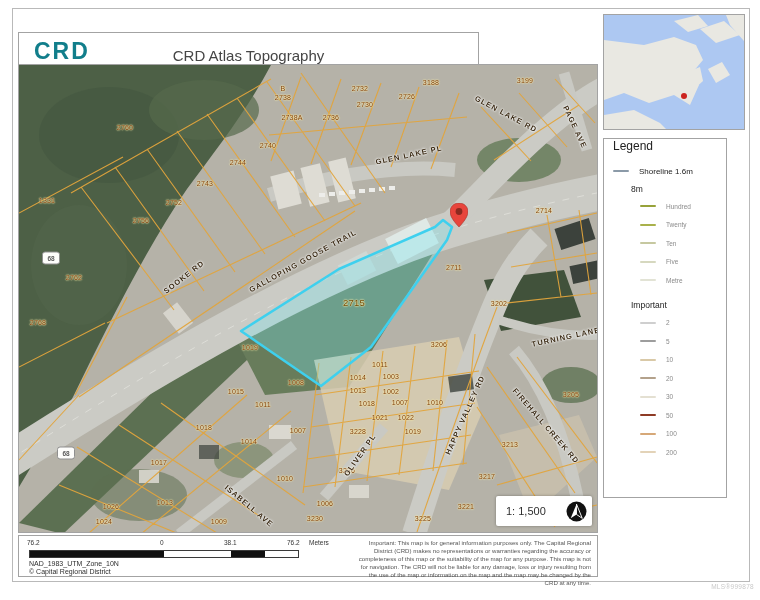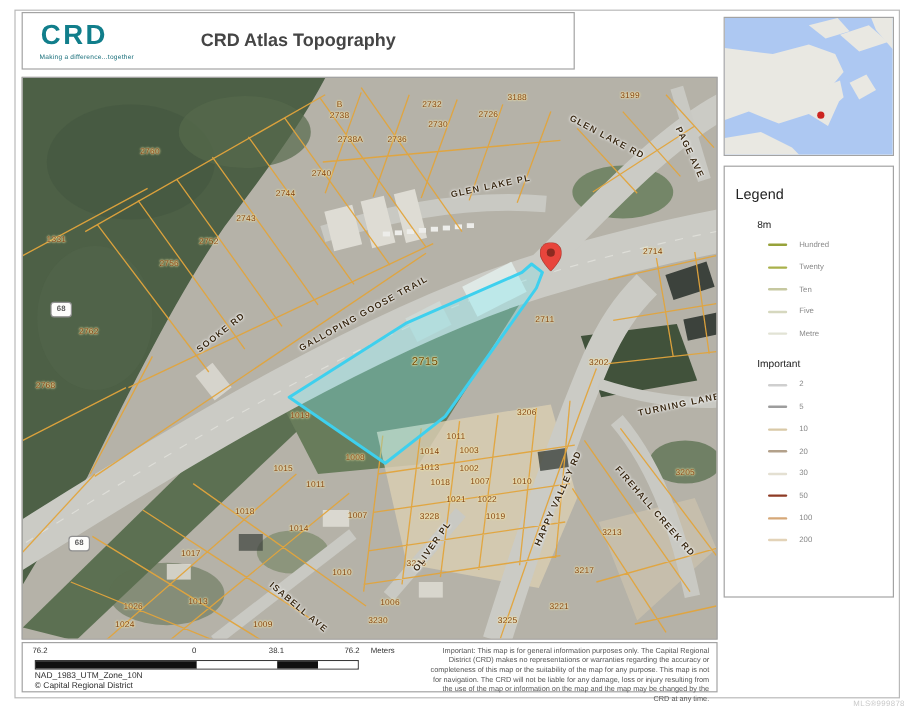--- a/index.html
+++ b/index.html
@@ -1,44 +1,44 @@
 <!DOCTYPE html>
 <html><head>
 <meta charset="utf-8">
 <style>
   html,body{margin:0;padding:0;background:#fff;font-family:"Liberation Sans",sans-serif;}
   .page{position:relative;width:760px;height:600px;background:#fff;overflow:hidden;}
   .outer-frame{position:absolute;left:12px;top:8px;width:736px;height:572px;border:1px solid #b9b9b9;}
   .box{position:absolute;background:#fff;border:1px solid #a3a3a3;box-sizing:border-box;}
 
   
-  .header{left:18px;top:10px;width:461px;height:48px;}
+  .header{left:18px;top:32px;width:461px;height:48px;}
   .logo-wrap{position:absolute;left:14px;top:5px;}
   .tagline{font-size:5.5px;color:#176d79;margin-top:-2px;letter-spacing:.2px;}
-  .page-title{position:absolute;left:0;right:0;top:14px;text-align:center;font-size:15px;color:#454545;font-weight:bold;}
+  .page-title{position:absolute;left:0;right:0;top:14px;text-align:center;font-size:15px;color:#454545;}
 
   
   .map-area{left:18px;top:64px;width:580px;height:469px;overflow:hidden;background:#b5b2a8;}
   .map-area svg.base{position:absolute;left:0;top:0;}
   .plabel{position:absolute;transform:translate(-50%,-50%);font-size:7px;font-weight:normal;color:#7a3c0e;
     white-space:nowrap;letter-spacing:.2px;
     text-shadow:0 0 2px #ffe9a0,0 0 2px #ffe9a0,0 0 1px #fff3c4;}
   .plabel.big{font-size:9.5px;color:#6b4a08;}
   .rlabel{position:absolute;font-size:7.5px;font-weight:bold;color:#3a2a14;letter-spacing:1.1px;white-space:nowrap;
     text-shadow:0 0 2px rgba(255,255,255,.95),0 0 3px rgba(255,255,255,.85),0 0 1px #fff;}
   .shield{position:absolute;transform:translate(-50%,-50%);width:16px;height:11px;background:#fdfdfb;border:1px solid #8f8f8f;
     border-radius:3px;font-size:6.5px;color:#5a5a5a;display:flex;align-items:center;justify-content:center;font-weight:bold;}
   .pin{position:absolute;transform:translate(-50%,-100%);}
   .scalebox{position:absolute;left:477px;top:431px;width:96px;height:30px;background:#fff;border-radius:2px;
     box-shadow:0 0 3px rgba(0,0,0,.35);display:flex;align-items:center;justify-content:space-between;padding:0 5px 0 10px;box-sizing:border-box;}
   .scale-text{font-size:11px;color:#2e2e2e;}
 
   
   .overview{left:603px;top:14px;width:142px;height:116px;border:1px solid #a3a3a3;}
-  .legend{left:603px;top:138px;width:142px;height:360px;padding:16px 6px 0 9px;}
+  .legend{left:603px;top:138px;width:124px;height:360px;padding:0 6px 0 9px;}
   .leg-title{font-size:12px;color:#222;margin-bottom:9px;}
   .leg-row{display:flex;align-items:center;height:18px;}
   .leg-swatch{display:inline-block;width:16px;height:2px;border-radius:1px;margin-right:10px;flex:0 0 16px;}
   .leg-main-label{font-size:8px;color:#222;}
   .leg-sub{margin-left:18px;}
   .leg-subhead{font-size:8.5px;color:#222;height:17px;display:flex;align-items:center;}
   .leg-item{display:flex;align-items:center;height:18.5px;margin-left:9px;}
   .leg-item .leg-label{font-size:6.5px;color:#8a8a8a;}
   .notes{left:603px;top:506px;width:142px;height:70px;padding:6px 8px;}
   .notes-title{font-size:9px;color:#333;}
@@ -146,20 +146,28 @@
       <polygon points="222,266 320,204 416,162 424,155 433,162 428,175 352,282 302,321" fill="rgba(120,230,240,0.33)" stroke="#3ed0ee" stroke-width="2.5" stroke-linejoin="round"></polygon>
     </svg>
 
     <div class="pin" style="left:440px;top:166px;">
       <svg width="18" height="24" viewBox="0 0 18 24">
         <path d="M9,0 C3.5,0 0,4 0,9 c0,6 9,15 9,15 s9,-9 9,-15 C18,4 14.5,0 9,0 Z" fill="#e8453c" stroke="#a33128" stroke-width=".6"></path>
         <circle cx="9" cy="8.5" r="3.4" fill="#8c2a20"></circle>
       </svg>
     </div>
 
+    <div class="scalebox">
+      <span class="scale-text">1: 1,500</span>
+      <svg width="21" height="21" viewBox="0 0 20 20">
+        <circle cx="10" cy="10" r="9.5" fill="#111"></circle>
+        <polygon points="10,3 4.5,16.5 10,12.8" fill="#fff"></polygon>
+        <polygon points="10,3 15.5,16.5 10,12.8" fill="#111" stroke="#fff" stroke-width=".9"></polygon>
+      </svg>
+    </div>
   <div class="plabel" style="left: 106px; top: 62px;">2760</div>
       <div class="plabel" style="left: 28px; top: 135px;">1331</div>
       <div class="plabel" style="left: 55px; top: 212px;">2762</div>
       <div class="plabel" style="left: 19px; top: 257px;">2768</div>
       <div class="plabel" style="left: 122px; top: 155px;">2756</div>
       <div class="plabel" style="left: 155px; top: 137px;">2752</div>
       <div class="plabel" style="left: 186px; top: 118px;">2743</div>
       <div class="plabel" style="left: 219px; top: 97px;">2744</div>
       <div class="plabel" style="left: 249px; top: 80px;">2740</div>
       <div class="plabel" style="left: 264px; top: 23px;">B</div>
@@ -232,20 +240,24 @@
       <polygon points="70,6 94,0 104,11 84,17" fill="#e9e8e2"></polygon>
       <polygon points="122,0 140,0 140,26 126,10" fill="#e9e8e2"></polygon>
       <polygon points="104,54 118,47 126,60 112,68" fill="#e9e8e2"></polygon>
       <polygon points="86,56 96,52 99,66 88,76" fill="#e9e8e2"></polygon>
       <circle cx="80" cy="81" r="3" fill="#cc2420"></circle>
     </svg>
   </div>
 
   <div class="box legend">
     <div class="leg-title">Legend</div>
+    <div class="leg-row">
+      <span class="leg-swatch" id="shoreline-swatch" style="background: rgb(139, 154, 168);"></span>
+      <span class="leg-main-label">Shoreline 1.6m</span>
+    </div>
     <div class="leg-sub">
       <div class="leg-subhead">8m</div>
       <div id="legend-1m-items">
           <div class="leg-item">
             <div class="leg-swatch" style="background: rgb(151, 162, 58);"></div>
             <div class="leg-label">Hundred</div>
           </div>
           <div class="leg-item">
             <div class="leg-swatch" style="background: rgb(169, 177, 75);"></div>
             <div class="leg-label">Twenty</div>

